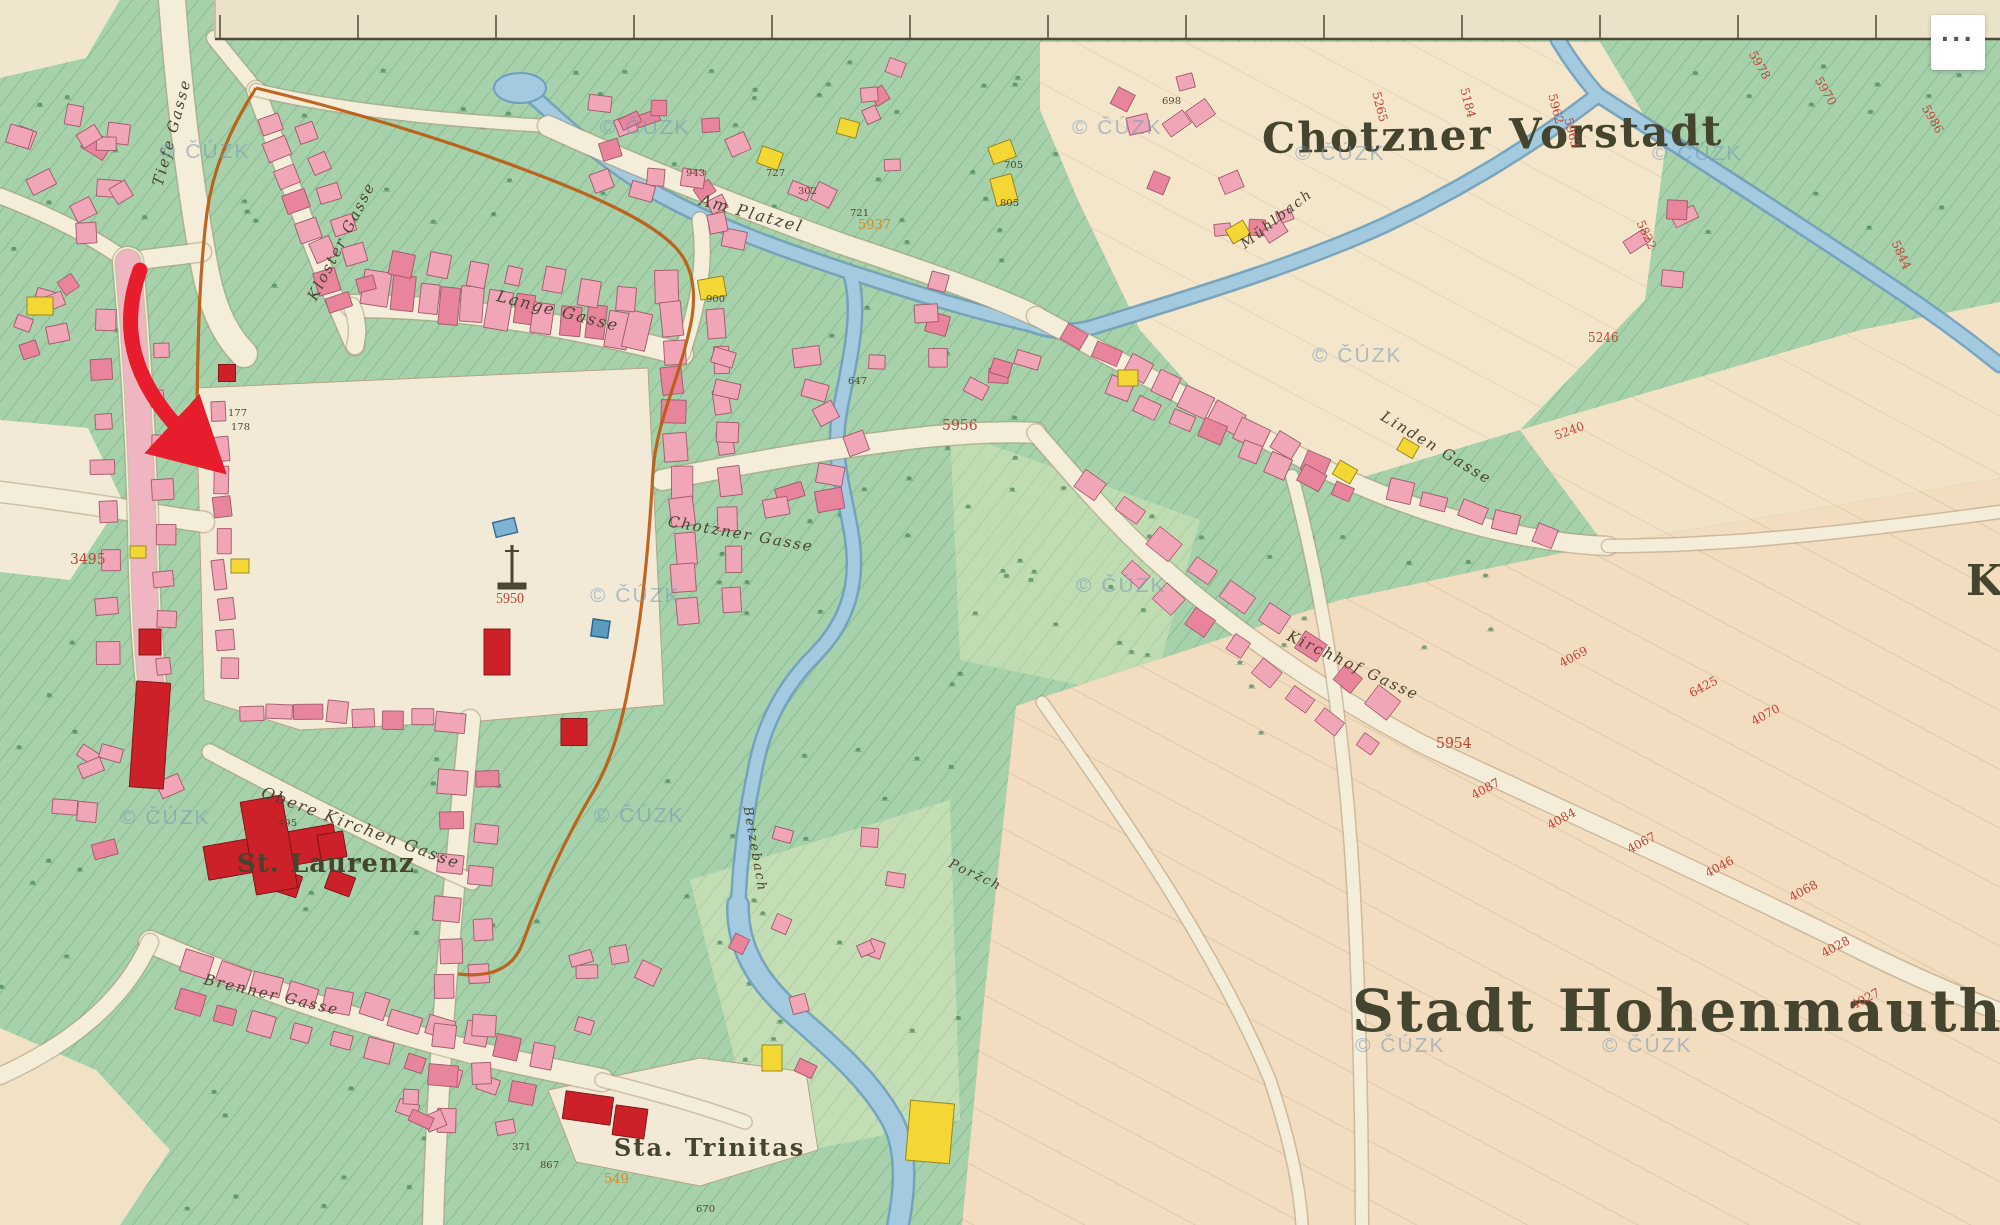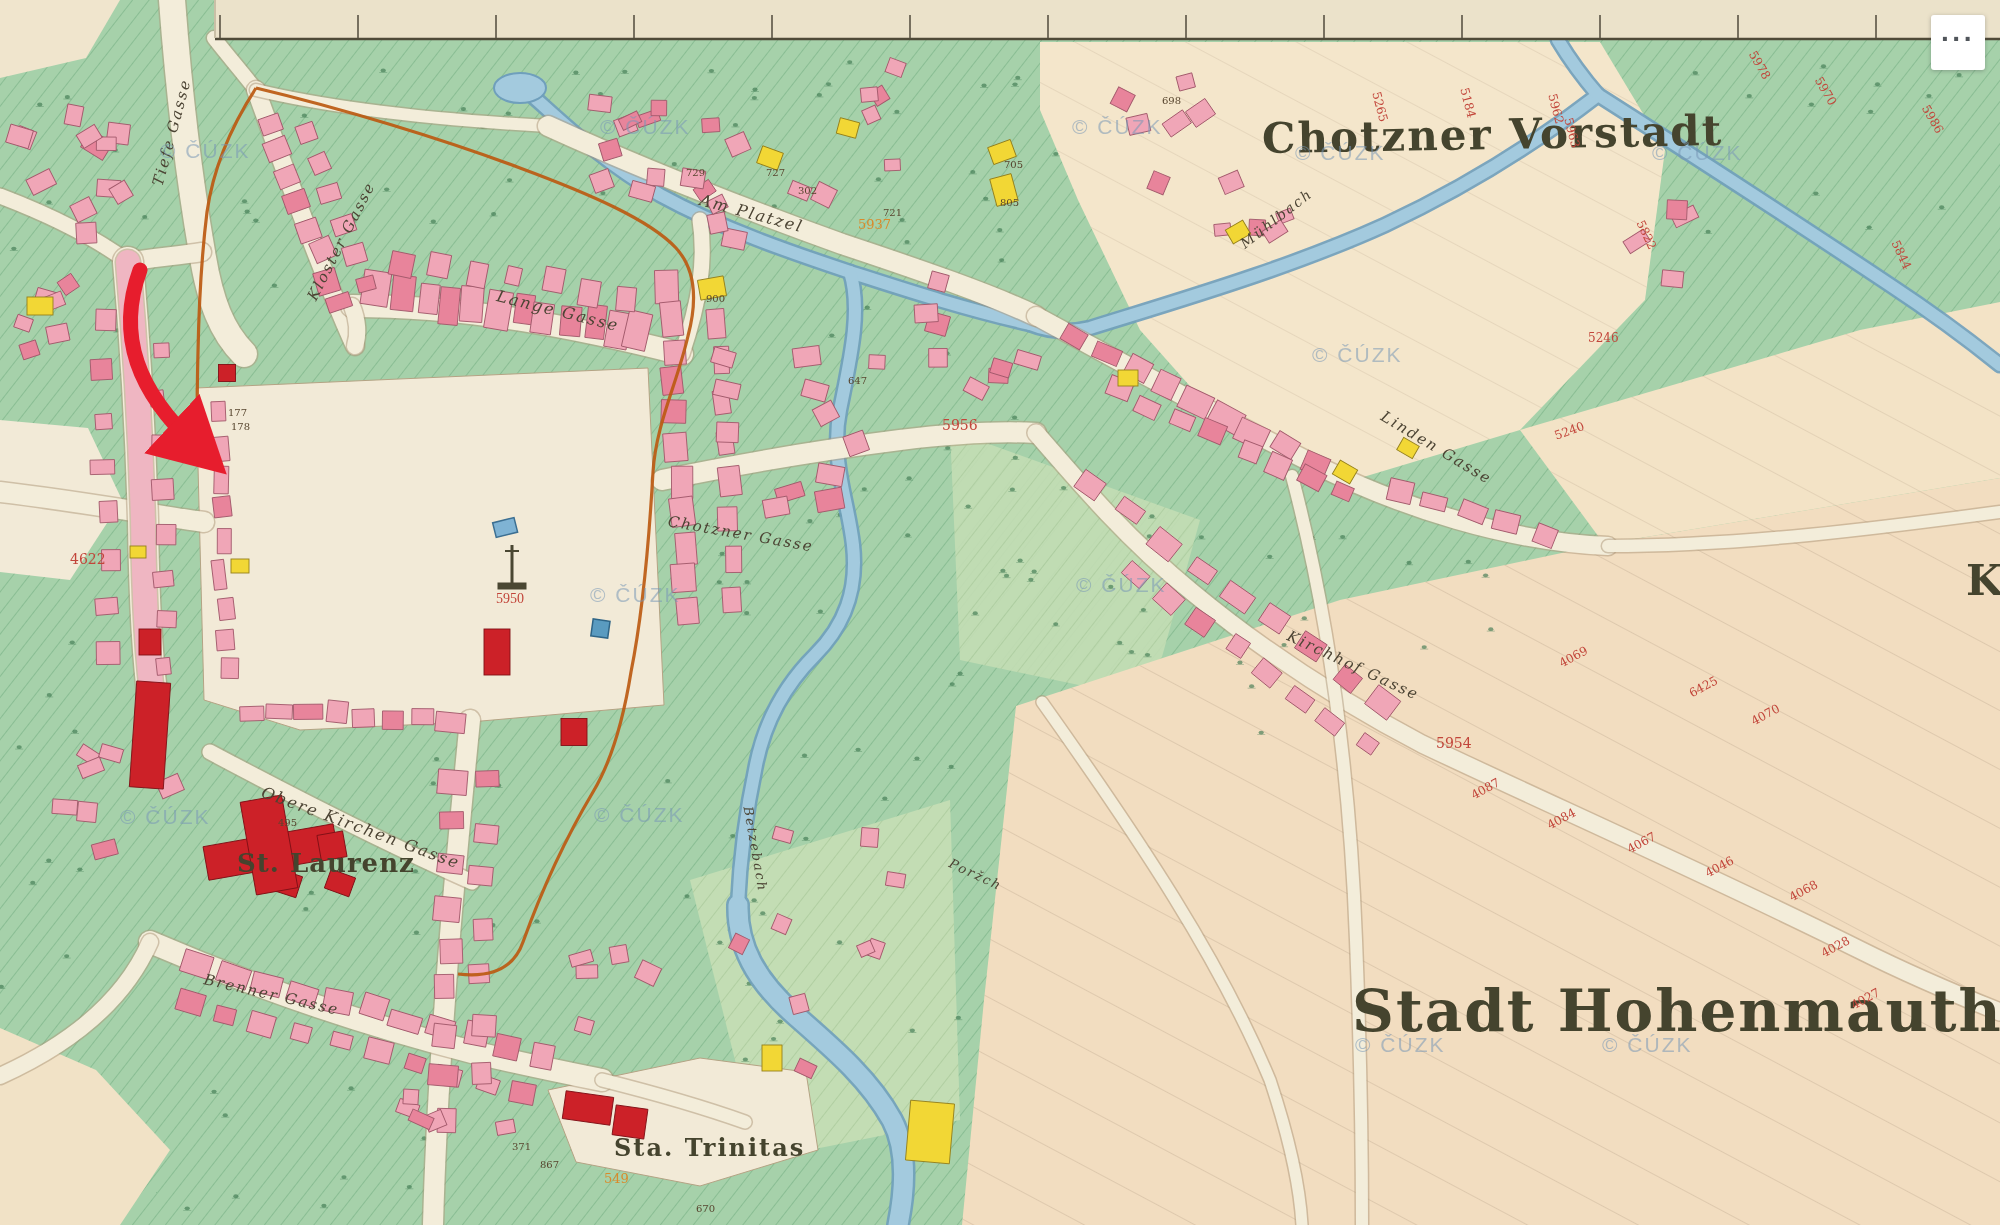--- a/index.html
+++ b/index.html
@@ -830,21 +830,21 @@
       <div class="lbl street-label" style="left: 497px; top: 288px; transform: rotate(14deg); font-size: 16px;">Lange Gasse</div>
       <div class="lbl street-label" style="left: 700px; top: 192px; transform: rotate(15deg); font-size: 16px;">Am Platzel</div>
       <div class="lbl street-label" style="left: 668px; top: 514px; transform: rotate(10deg); font-size: 15px;">Chotzner Gasse</div>
       <div class="lbl street-label" style="left: 1382px; top: 408px; transform: rotate(31deg); font-size: 15px;">Linden Gasse</div>
       <div class="lbl street-label" style="left: 1288px; top: 628px; transform: rotate(25deg); font-size: 15px;">Kirchhof Gasse</div>
       <div class="lbl street-label" style="left: 262px; top: 784px; transform: rotate(20deg); font-size: 16px;">Obere Kirchen Gasse</div>
       <div class="lbl street-label" style="left: 204px; top: 972px; transform: rotate(13deg); font-size: 15px;">Brenner Gasse</div>
       <div class="lbl street-label" style="left: 1242px; top: 238px; transform: rotate(-38deg); font-size: 14px;">Mühlbach</div>
       <div class="lbl street-label" style="left: 748px; top: 800px; transform: rotate(80deg); font-size: 13px;">Betzebach</div>
       <div class="lbl street-label" style="left: 950px; top: 856px; transform: rotate(25deg); font-size: 13px;">Poržch</div>
-      <div class="lbl survey-number" style="left: 70px; top: 552px; font-size: 14px;">4622</div>
+      <div class="lbl survey-number" style="left: 70px; top: 552px; font-size: 14px;">3495</div>
       <div class="lbl survey-number" style="left: 496px; top: 592px; font-size: 14px; font-family: Liberation Serif, serif;">5950</div>
       <div class="lbl survey-number" style="left: 942px; top: 418px; font-size: 14px;">5956</div>
       <div class="lbl survey-number" style="left: 858px; top: 218px; font-size: 13px; color: rgb(217, 138, 43);">5937</div>
       <div class="lbl survey-number" style="left: 1436px; top: 736px; font-size: 14px;">5954</div>
       <div class="lbl survey-number" style="left: 1376px; top: 86px; transform: rotate(75deg); font-size: 12px;">5265</div>
       <div class="lbl survey-number" style="left: 1464px; top: 82px; transform: rotate(75deg); font-size: 12px;">5184</div>
       <div class="lbl survey-number" style="left: 1552px; top: 88px; transform: rotate(75deg); font-size: 12px;">5962</div>
       <div class="lbl survey-number" style="left: 1568px; top: 112px; transform: rotate(75deg); font-size: 12px;">5963</div>
       <div class="lbl survey-number" style="left: 1752px; top: 46px; transform: rotate(60deg); font-size: 12px;">5978</div>
       <div class="lbl survey-number" style="left: 1818px; top: 72px; transform: rotate(60deg); font-size: 12px;">5970</div>
@@ -859,22 +859,22 @@
       <div class="lbl survey-number" style="left: 1472px; top: 790px; transform: rotate(-28deg); font-size: 12px;">4087</div>
       <div class="lbl survey-number" style="left: 1548px; top: 820px; transform: rotate(-28deg); font-size: 12px;">4084</div>
       <div class="lbl survey-number" style="left: 1628px; top: 844px; transform: rotate(-28deg); font-size: 12px;">4067</div>
       <div class="lbl survey-number" style="left: 1706px; top: 868px; transform: rotate(-28deg); font-size: 12px;">4046</div>
       <div class="lbl survey-number" style="left: 1790px; top: 892px; transform: rotate(-28deg); font-size: 12px;">4068</div>
       <div class="lbl survey-number" style="left: 1822px; top: 948px; transform: rotate(-28deg); font-size: 12px;">4028</div>
       <div class="lbl survey-number" style="left: 1852px; top: 1000px; transform: rotate(-28deg); font-size: 12px;">4027</div>
       <div class="lbl survey-number" style="left: 604px; top: 1172px; font-size: 13px; color: rgb(217, 138, 43);">549</div>
       <div class="lbl house-number" style="left: 766px; top: 168px;">727</div>
       <div class="lbl house-number" style="left: 798px; top: 186px;">302</div>
-      <div class="lbl house-number" style="left: 850px; top: 208px; margin-left: 33px;">721</div>
-      <div class="lbl house-number" style="left: 686px; top: 168px;">729</div>
+      <div class="lbl house-number" style="left: 850px; top: 208px;">721</div>
+      <div class="lbl house-number" style="left: 686px; top: 168px;">943</div>
       <div class="lbl house-number" style="left: 1004px; top: 160px;">705</div>
       <div class="lbl house-number" style="left: 1000px; top: 198px;">805</div>
       <div class="lbl house-number" style="left: 1162px; top: 96px;">698</div>
       <div class="lbl house-number" style="left: 706px; top: 294px;">900</div>
       <div class="lbl house-number" style="left: 848px; top: 376px;">647</div>
       <div class="lbl house-number" style="left: 278px; top: 818px;">495</div>
       <div class="lbl house-number" style="left: 512px; top: 1142px;">371</div>
       <div class="lbl house-number" style="left: 540px; top: 1160px;">867</div>
       <div class="lbl house-number" style="left: 696px; top: 1204px;">670</div>
       <div class="lbl house-number" style="left: 228px; top: 408px;">177</div>

